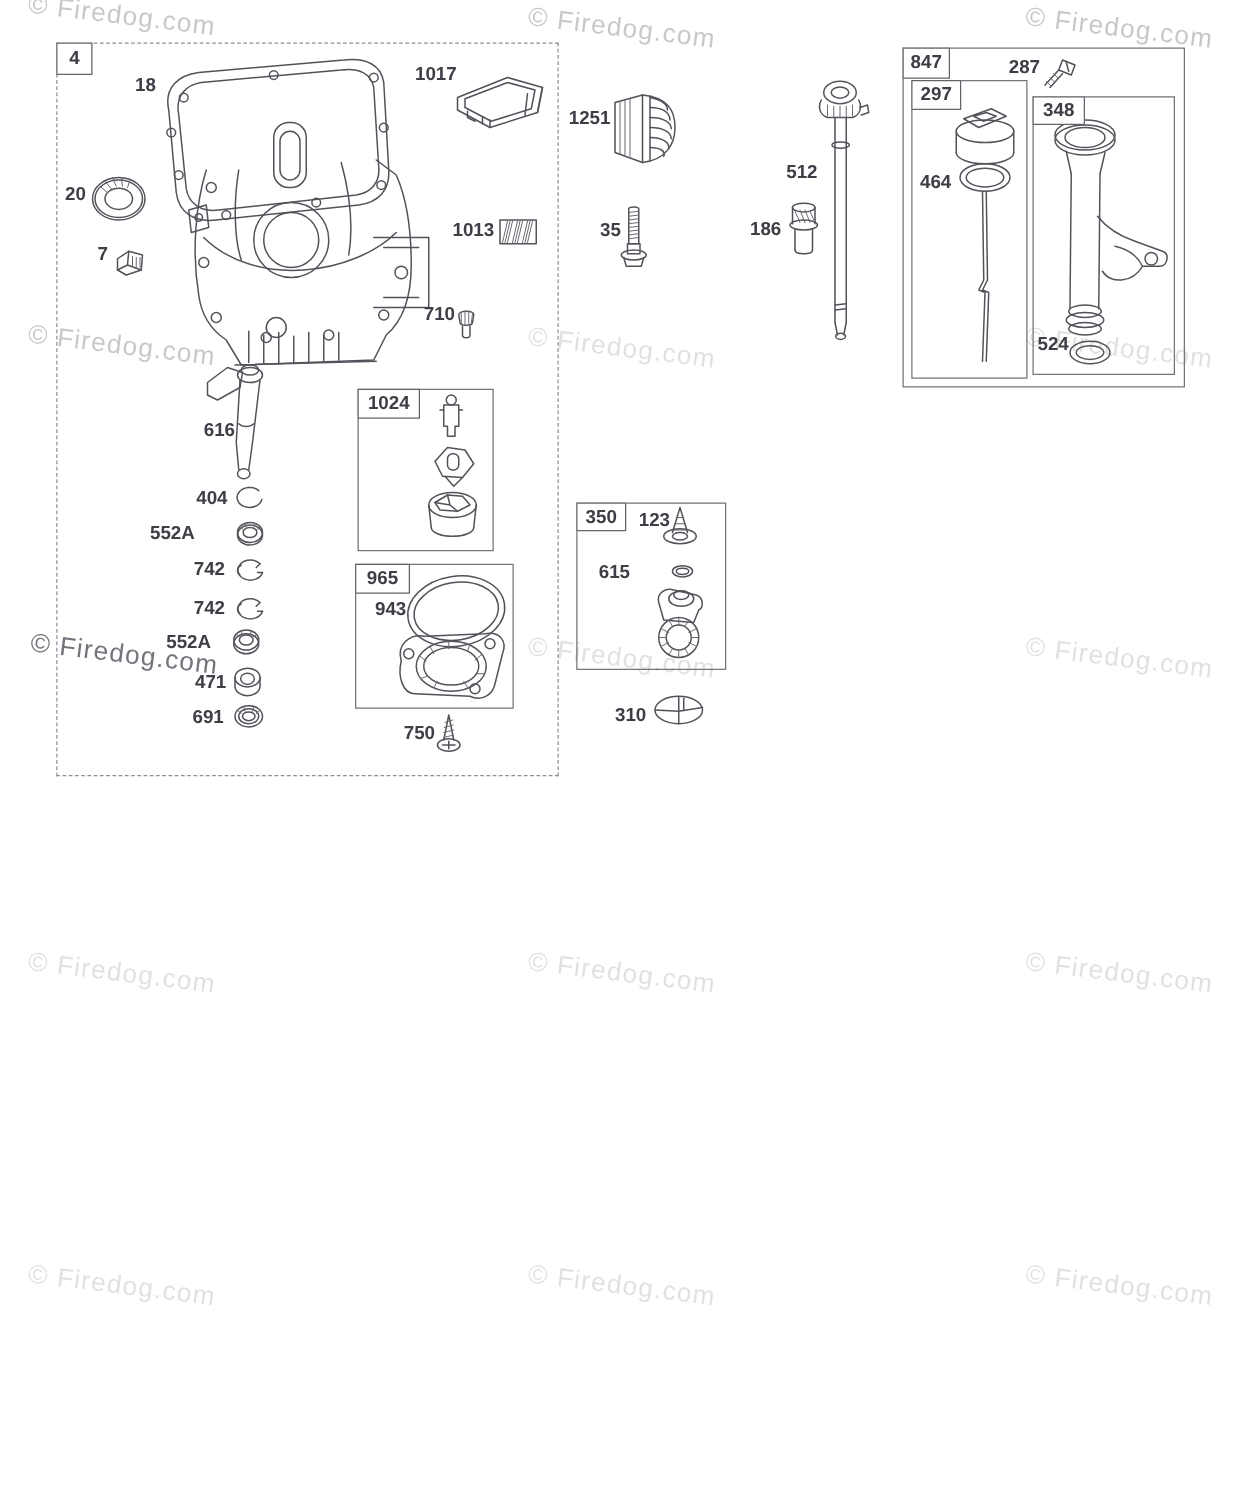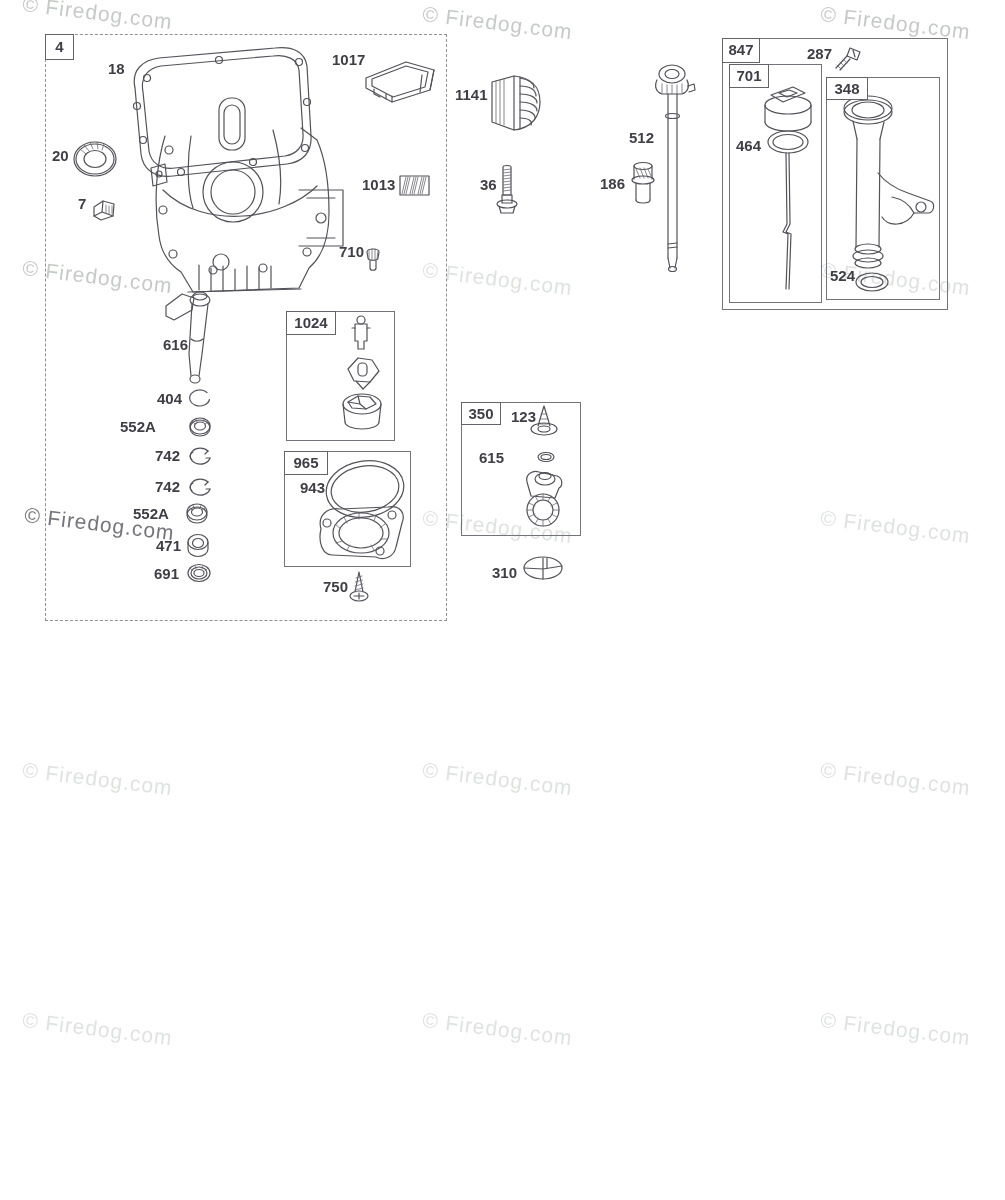--- a/index.html
+++ b/index.html
@@ -47,41 +47,41 @@
   <div class="pbox" style="left:461px;top:402px;width:118px;height:132px"></div>
   <div class="pbox" style="left:722px;top:38px;width:224px;height:270px"></div>
   <div class="pbox" style="left:729px;top:64px;width:91px;height:237px"></div>
   <div class="pbox" style="left:826px;top:77px;width:112px;height:221px"></div>
 
   <div class="chip" style="left:45px;top:34px;width:27px;height:24px;line-height:24px">4</div>
   <div class="chip" style="left:286px;top:311px;width:48px;height:22px">1024</div>
   <div class="chip" style="left:284px;top:451px;width:42px;height:22px">965</div>
   <div class="chip" style="left:461px;top:402px;width:38px;height:21px">350</div>
   <div class="chip" style="left:722px;top:38px;width:36px;height:23px">847</div>
-  <div class="chip" style="left:729px;top:64px;width:38px;height:22px">701</div>
+  <div class="chip" style="left:729px;top:64px;width:38px;height:22px">297</div>
   <div class="chip" style="left:826px;top:77px;width:40px;height:21px">348</div>
 
   <span class="lbl" style="left:108px;top:60px">18</span>
   <span class="lbl" style="left:332px;top:51px">1017</span>
   <span class="lbl" style="left:52px;top:147px">20</span>
   <span class="lbl" style="left:78px;top:195px">7</span>
   <span class="lbl" style="left:362px;top:176px">1013</span>
   <span class="lbl" style="left:339px;top:243px">710</span>
   <span class="lbl" style="left:163px;top:336px">616</span>
   <span class="lbl" style="left:157px;top:390px">404</span>
   <span class="lbl" style="left:120px;top:418px">552A</span>
   <span class="lbl" style="left:155px;top:447px">742</span>
   <span class="lbl" style="left:155px;top:478px">742</span>
   <span class="lbl" style="left:133px;top:505px">552A</span>
   <span class="lbl" style="left:156px;top:537px">471</span>
   <span class="lbl" style="left:154px;top:565px">691</span>
   <span class="lbl" style="left:300px;top:479px">943</span>
   <span class="lbl" style="left:323px;top:578px">750</span>
-  <span class="lbl" style="left:455px;top:86px">1141</span>
-  <span class="lbl" style="left:480px;top:176px">36</span>
+  <span class="lbl" style="left:455px;top:86px">1251</span>
+  <span class="lbl" style="left:480px;top:176px">35</span>
   <span class="lbl" style="left:600px;top:175px">186</span>
   <span class="lbl" style="left:629px;top:129px">512</span>
   <span class="lbl" style="left:511px;top:408px">123</span>
   <span class="lbl" style="left:479px;top:449px">615</span>
   <span class="lbl" style="left:492px;top:564px">310</span>
   <span class="lbl" style="left:807px;top:45px">287</span>
   <span class="lbl" style="left:736px;top:137px">464</span>
   <span class="lbl" style="left:830px;top:267px">524</span>
 
   <svg style="left:103px;top:40px" width="250" height="258" viewBox="0 0 250 258">

